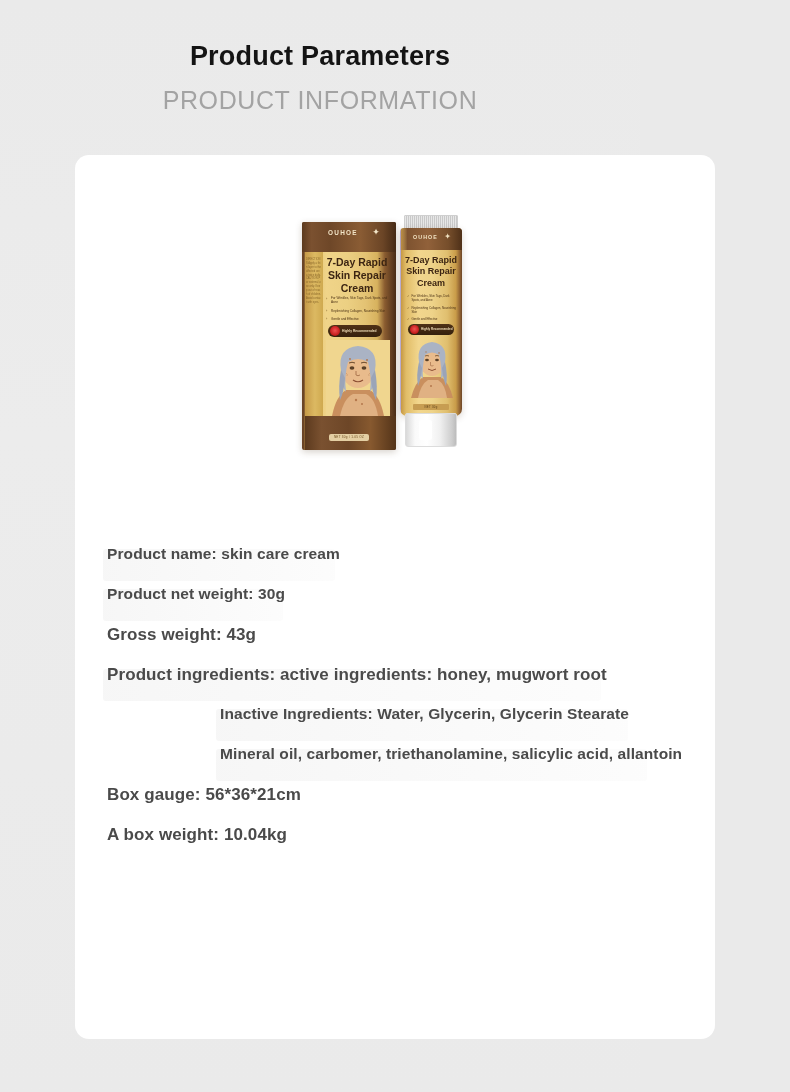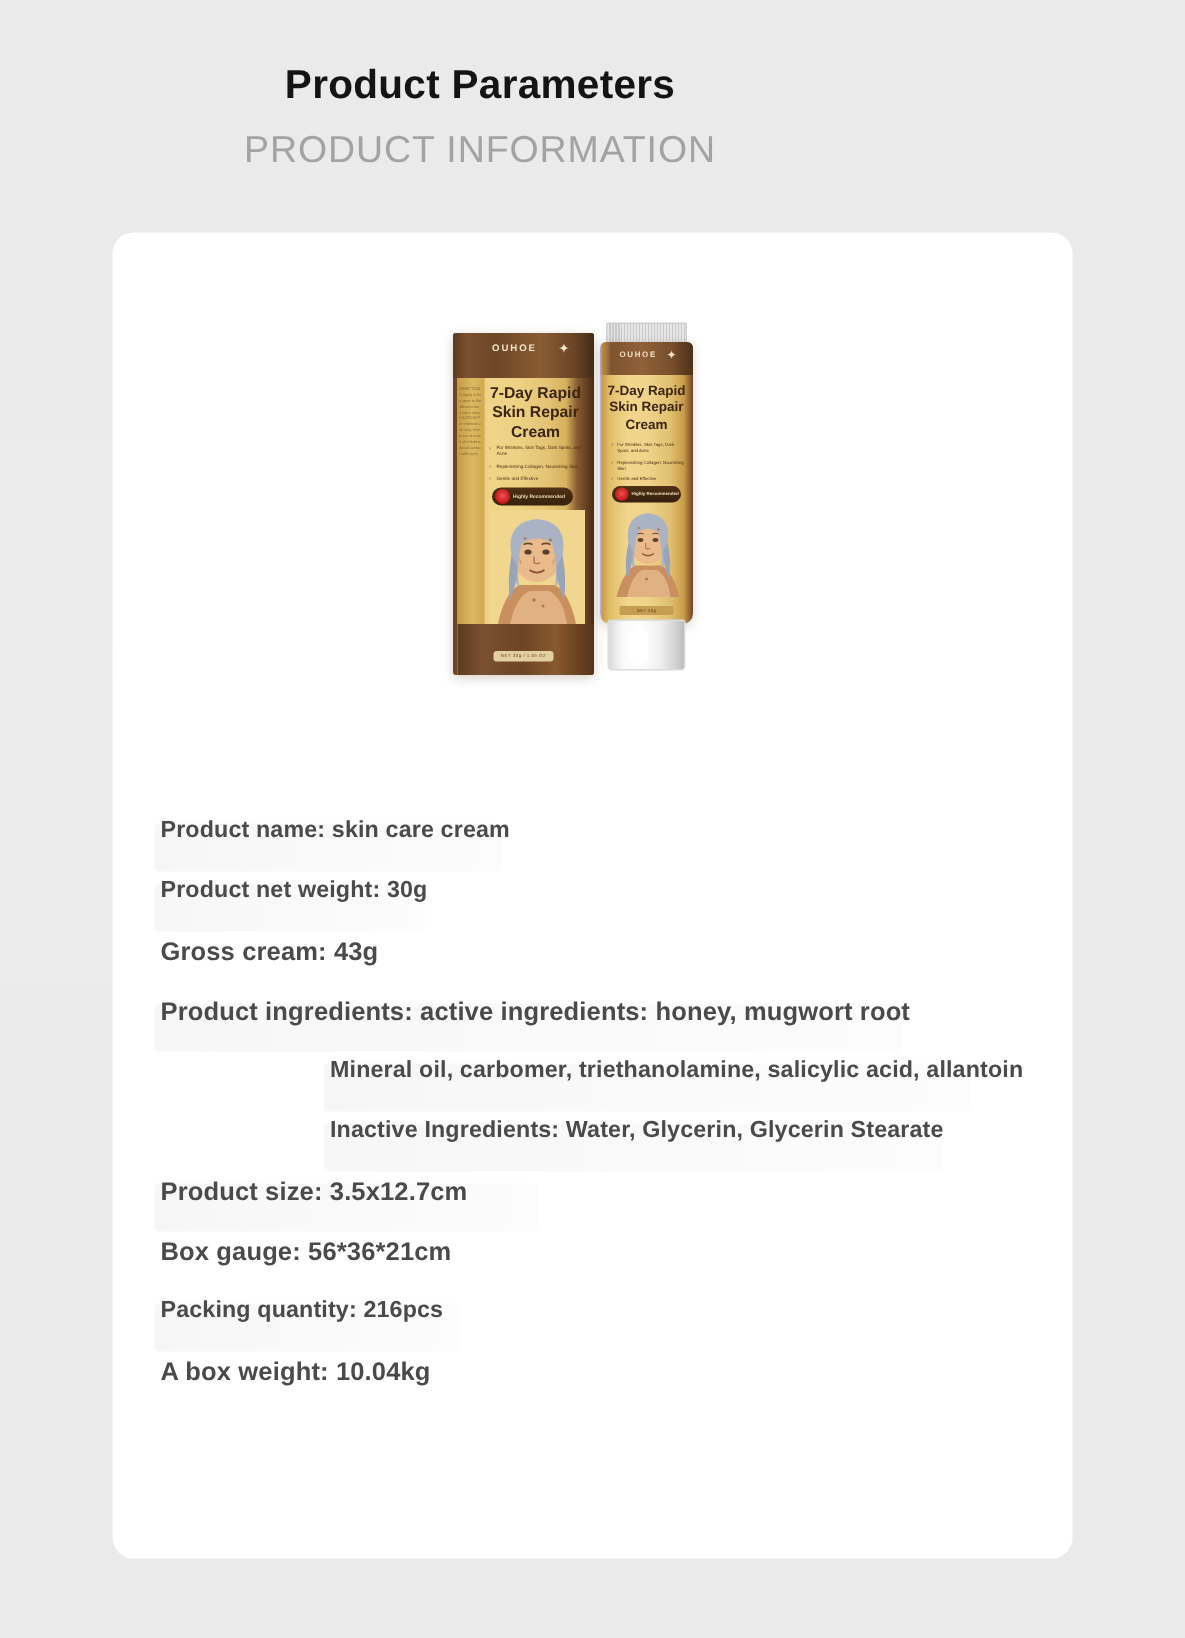--- a/index.html
+++ b/index.html
@@ -487,53 +487,45 @@
       </div>
 
 
       <div class="spec-row">
         <span class="spec-hl" style="width:180px"></span>
         <span class="spec-text">Product net weight: 30g</span>
       </div>
 
       <div class="spec-row big nohl">
 
-        <span class="spec-text">Gross cream: 43g</span>
+        <span class="spec-text">Gross weight: 43g</span>
       </div>
 
       <div class="spec-row big">
         <span class="spec-hl" style="width:498px"></span>
         <span class="spec-text">Product ingredients: active ingredients: honey, mugwort root</span>
       </div>
 
       <div class="spec-row indent">
+        <span class="spec-hl" style="width:412px"></span>
+        <span class="spec-text">Inactive Ingredients: Water, Glycerin, Glycerin Stearate</span>
+      </div>
+
+      <div class="spec-row indent">
         <span class="spec-hl" style="width:431px"></span>
         <span class="spec-text">Mineral oil, carbomer, triethanolamine, salicylic acid, allantoin</span>
       </div>
 
-      <div class="spec-row indent">
-        <span class="spec-hl" style="width:412px"></span>
-        <span class="spec-text">Inactive Ingredients: Water, Glycerin, Glycerin Stearate</span>
-      </div>
-
-
-      <div class="spec-row big">
-        <span class="spec-hl" style="width:256px"></span>
-        <span class="spec-text">Product size: 3.5x12.7cm</span>
-      </div>
+
 
       <div class="spec-row big nohl">
 
         <span class="spec-text">Box gauge: 56*36*21cm</span>
       </div>
 
-      <div class="spec-row">
-        <span class="spec-hl" style="width:204px"></span>
-        <span class="spec-text">Packing quantity: 216pcs</span>
-      </div>
 
       <div class="spec-row big nohl">
 
         <span class="spec-text">A box weight: 10.04kg</span>
       </div>
 
     </div>
   </div>
 </div>
 

